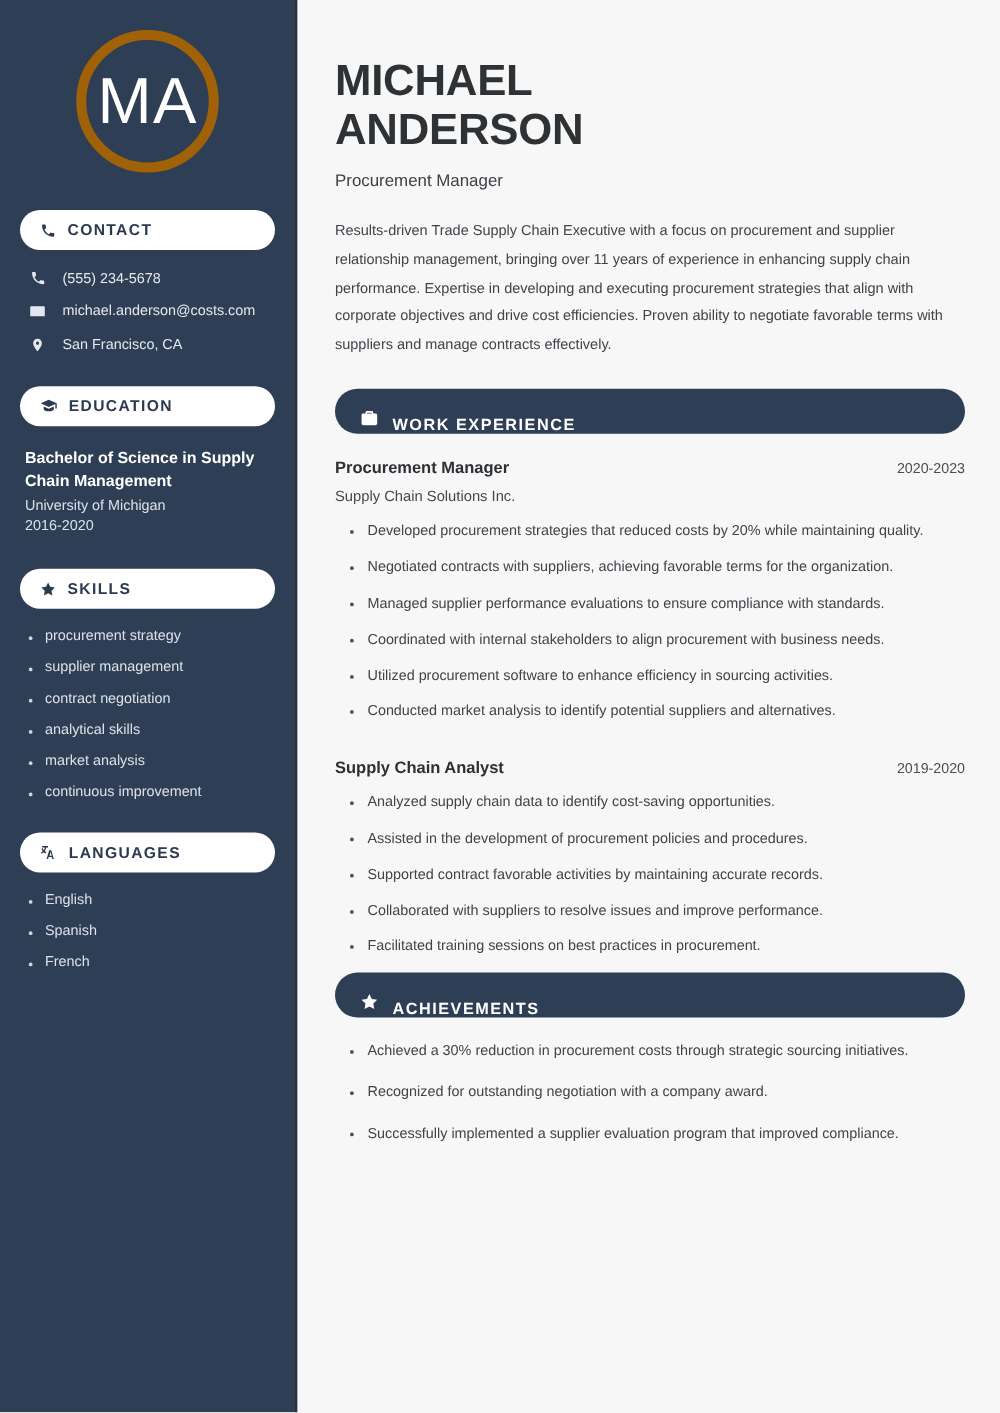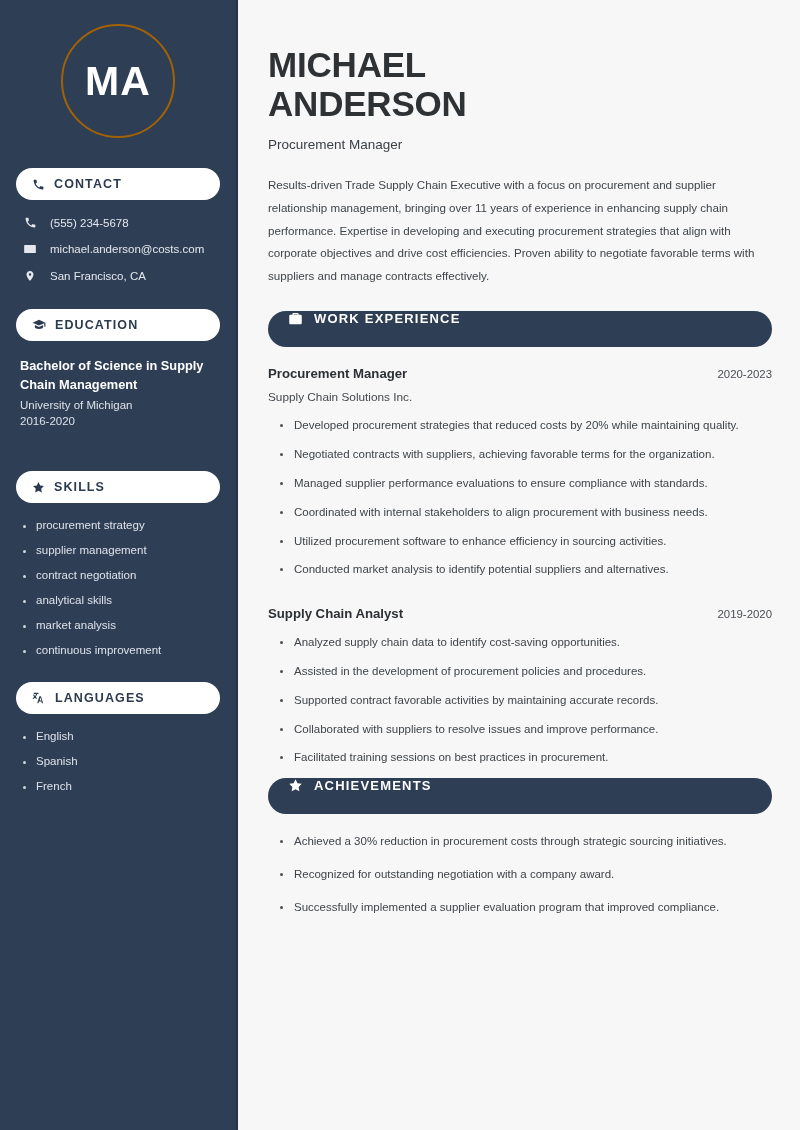--- a/index.html
+++ b/index.html
@@ -35,26 +35,26 @@
   .monogram-wrap {
     display: flex;
     justify-content: center;
     margin-top: 2px;
     margin-bottom: 30px;
   }
   .monogram {
     width: 114px;
     height: 114px;
     border-radius: 50%;
-    border: 2px solid #a16207;
+    border: 8px solid #a16207;
     display: flex;
     align-items: center;
     justify-content: center;
-    font-size: 41px;
-    font-weight: 700;
+    font-size: 52px;
+    font-weight: 400;
     letter-spacing: 1px;
     color: #ffffff;
   }
 
   .pill {
     background: #ffffff;
     border-radius: 999px;
     height: 32px;
     display: flex;
     align-items: center;
@@ -81,21 +81,21 @@
     font-size: 11.5px;
     color: #e4e8ee;
   }
   .contact-row .ico {
     width: 16px;
     display: flex;
     justify-content: center;
     flex: 0 0 16px;
   }
 
-  .edu-block { padding: 0 4px; margin-bottom: 44px; }
+  .edu-block { padding: 0 4px; margin-bottom: 28px; }
   .edu-degree {
     font-size: 12.8px;
     font-weight: bold;
     line-height: 1.45;
     color: #ffffff;
     margin-bottom: 5px;
   }
   .edu-school {
     font-size: 11.5px;
     color: #dbe1e9;
@@ -152,21 +152,21 @@
     line-height: 1.95;
     color: #3f4449;
     margin-bottom: 24px;
   }
 
   .sec-pill {
     background: #2e3e54;
     border-radius: 999px;
     height: 36px;
     display: flex;
-    align-items: flex-start;
+    align-items: flex-end;
     gap: 11px;
     padding: 0 20px;
     margin-bottom: 19px;
   }
   .sec-pill .sec-label {
     color: #ffffff;
     font-size: 13px;
     font-weight: bold;
     letter-spacing: 1.2px;
   }

